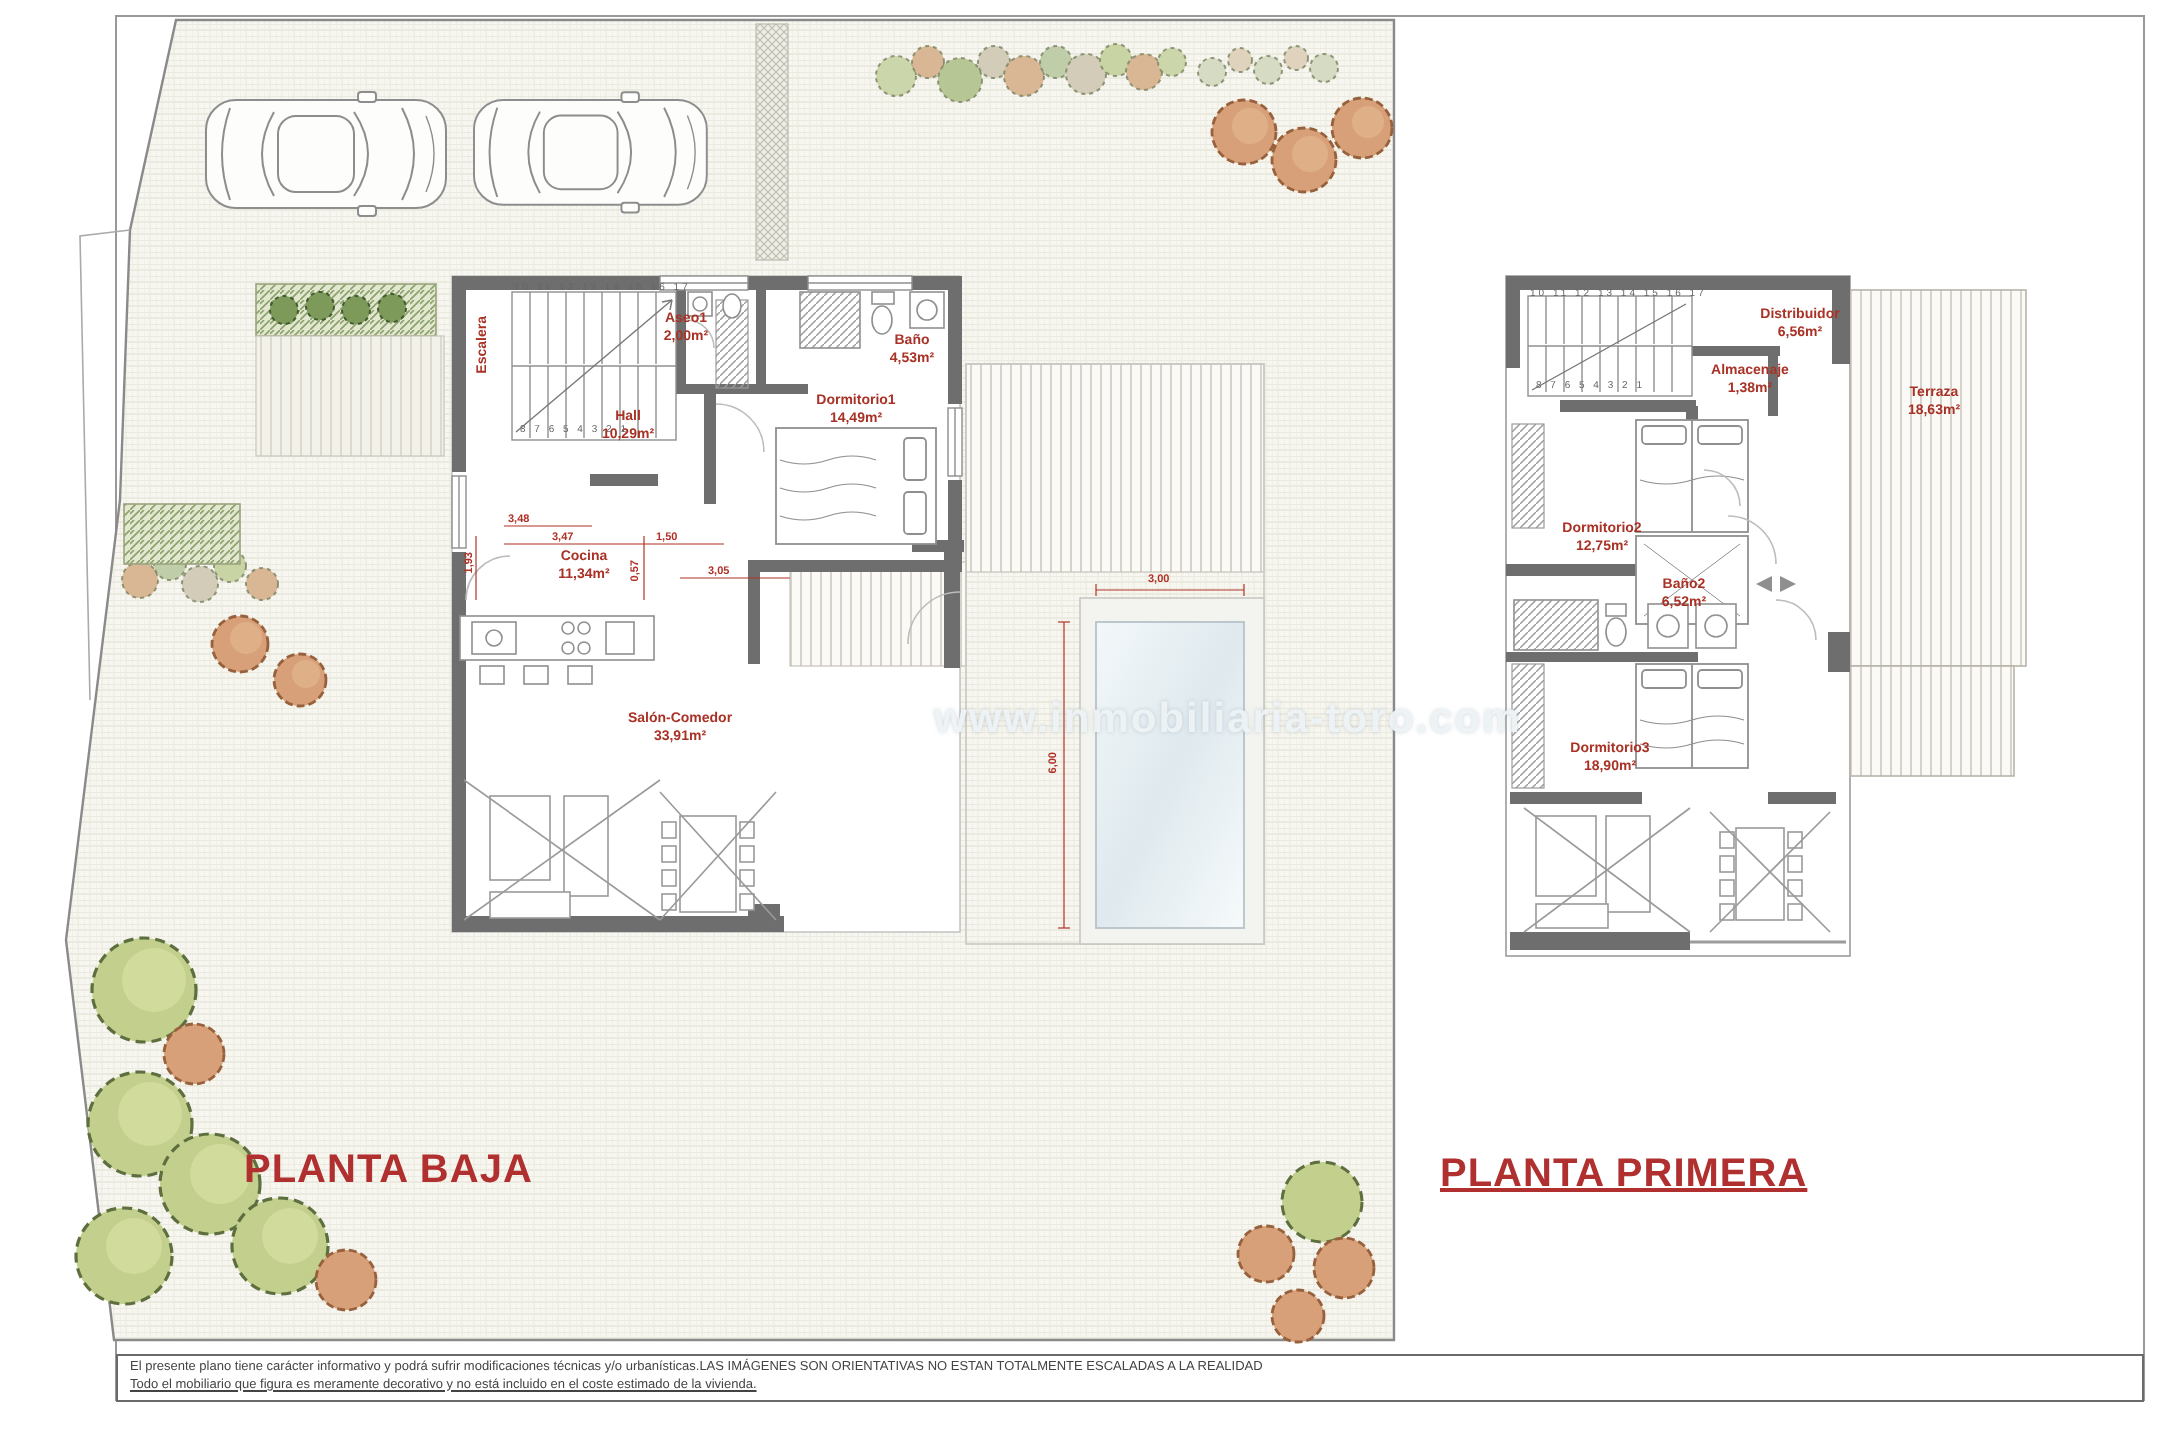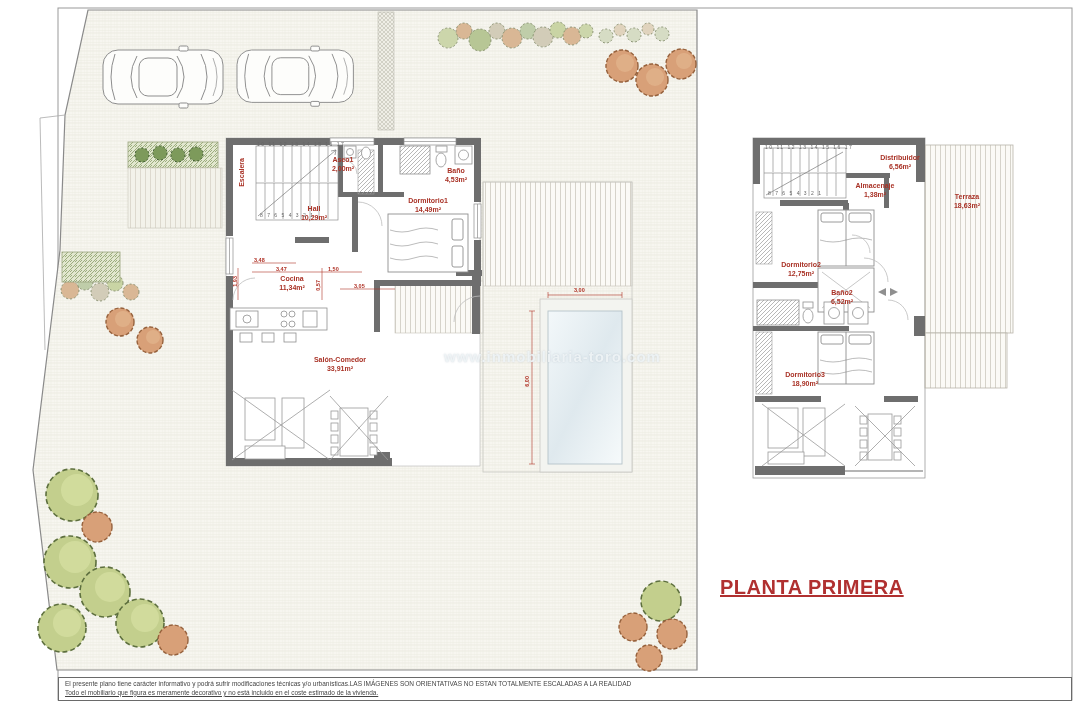--- a/index.html
+++ b/index.html
@@ -10,21 +10,21 @@
           text-align:center;white-space:nowrap;}
   .rlabel span{display:block;}
   .vlabel{position:absolute;color:#a93226;font-weight:bold;font-size:7px;
           writing-mode:vertical-rl;transform:rotate(180deg);white-space:nowrap;}
   .dim{position:absolute;color:#b03226;font-size:5.5px;font-weight:bold;white-space:nowrap;}
   .vdim{position:absolute;color:#b03226;font-size:5.5px;font-weight:bold;
         writing-mode:vertical-rl;transform:rotate(180deg);white-space:nowrap;}
   .stairnums{position:absolute;color:#666;font-size:5px;letter-spacing:1.5px;white-space:nowrap;}
   .floor-title{position:absolute;color:#b03030;font-weight:bold;font-size:20px;letter-spacing:0.5px;
                white-space:nowrap;}
-  #watermark{position:absolute;left:444px;top:348px;font-size:15px;font-weight:bold;letter-spacing:1px;
+  #watermark{position:absolute;left:467px;top:348px;font-size:21px;font-weight:bold;letter-spacing:1px;
              color:rgba(238,243,246,0.95);text-shadow:0 0 2px rgba(150,165,180,0.45);white-space:nowrap;}
   #footer-box{position:absolute;left:58px;top:677px;width:1014px;height:24px;border:1px solid #6a6a6a;
               box-sizing:border-box;background:#fff;padding:2px 0 0 6px;}
   .footer-line{font-size:6.5px;color:#444;line-height:1.35;white-space:nowrap;}
   .footer-line.u{text-decoration:underline;}
 </style>
 </head>
 <body>
 
 <div id="sheet">
@@ -459,20 +459,21 @@
   <span>18,90m²</span>
 </div>
 <div class="rlabel" style="left:934px;top:192px;width:66px;">
   <span>Terraza</span>
   <span>18,63m²</span>
 </div>
 
 <div class="stairnums" style="left:765px;top:144px;">10 11 12 13 14 15 16 17</div>
 <div class="stairnums" style="left:768px;top:190px;">8 7 6 5 4 3 2 1</div>
 
+<div class="floor-title" style="left:122px;top:574px;">PLANTA BAJA</div>
 <div class="floor-title" style="left:720px;top:576px;text-decoration:underline;">PLANTA PRIMERA</div>
 <div id="watermark">www.inmobiliaria-toro.com</div>
 
 <div id="footer-box">
   <div class="footer-line">El presente  plano tiene carácter informativo y podrá  sufrir modificaciones técnicas y/o urbanísticas.LAS IMÁGENES SON ORIENTATIVAS NO ESTAN TOTALMENTE ESCALADAS A LA REALIDAD</div>
   <div class="footer-line u">Todo el mobiliario que figura es meramente decorativo y no está incluido en el coste estimado de la vivienda.</div>
 </div>
 
 </div>
 

